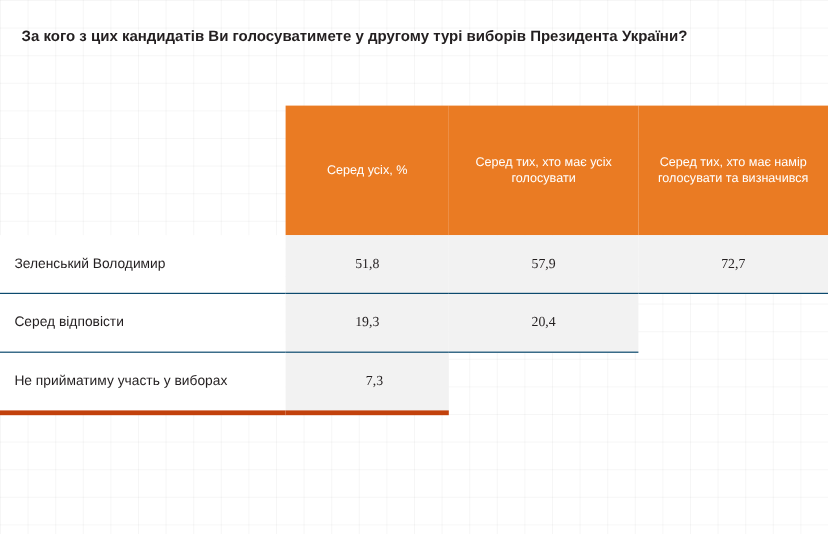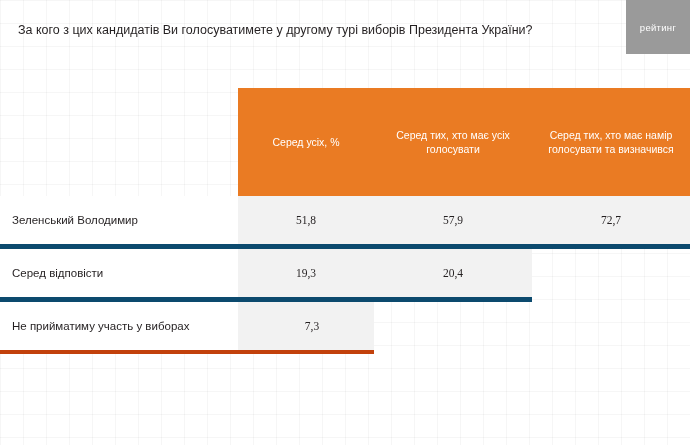--- a/index.html
+++ b/index.html
@@ -32,21 +32,21 @@
     background-size: 23px 23px;
     pointer-events: none;
   }
 
   .title {
     position: absolute;
     left: 18px;
     top: 22px;
     width: 600px;
     font-size: 12.5px;
-    font-weight: normal;
+    font-weight: bold;
     color: #231f20;
     line-height: 1.3;
   }
 
   .logo {
     position: absolute;
     right: 0px;
     top: 0px;
     width: 64px;
     height: 54px;
@@ -87,21 +87,21 @@
   }
   thead th.blank {
     background: transparent;
   }
 
   tbody td {
     height: 48px;
     font-size: 11.5px;
     color: #231f20;
     vertical-align: middle;
-    border-bottom: 5px solid #0c4a6e;
+    border-bottom: 1px solid #0c4a6e;
     padding: 0;
   }
   tbody td.label {
     text-align: left;
     padding-left: 12px;
     background: #ffffff;
   }
   tbody td.val {
     text-align: center;
     background: #f2f2f2;
@@ -119,21 +119,20 @@
 </style>
 </head>
 <body>
 
 <div class="page">
 
   <div class="bg-grid"></div>
 
   <div class="title">За кого з цих кандидатів Ви голосуватимете у другому турі виборів Президента України?</div>
 
-  <div class="logo">рейтинг</div>
 
   <table class="data">
     <colgroup>
       <col class="c0">
         <col class="c1">
         <col class="c2">
         <col class="c3">
     </colgroup>
     <thead>
       <tr>

